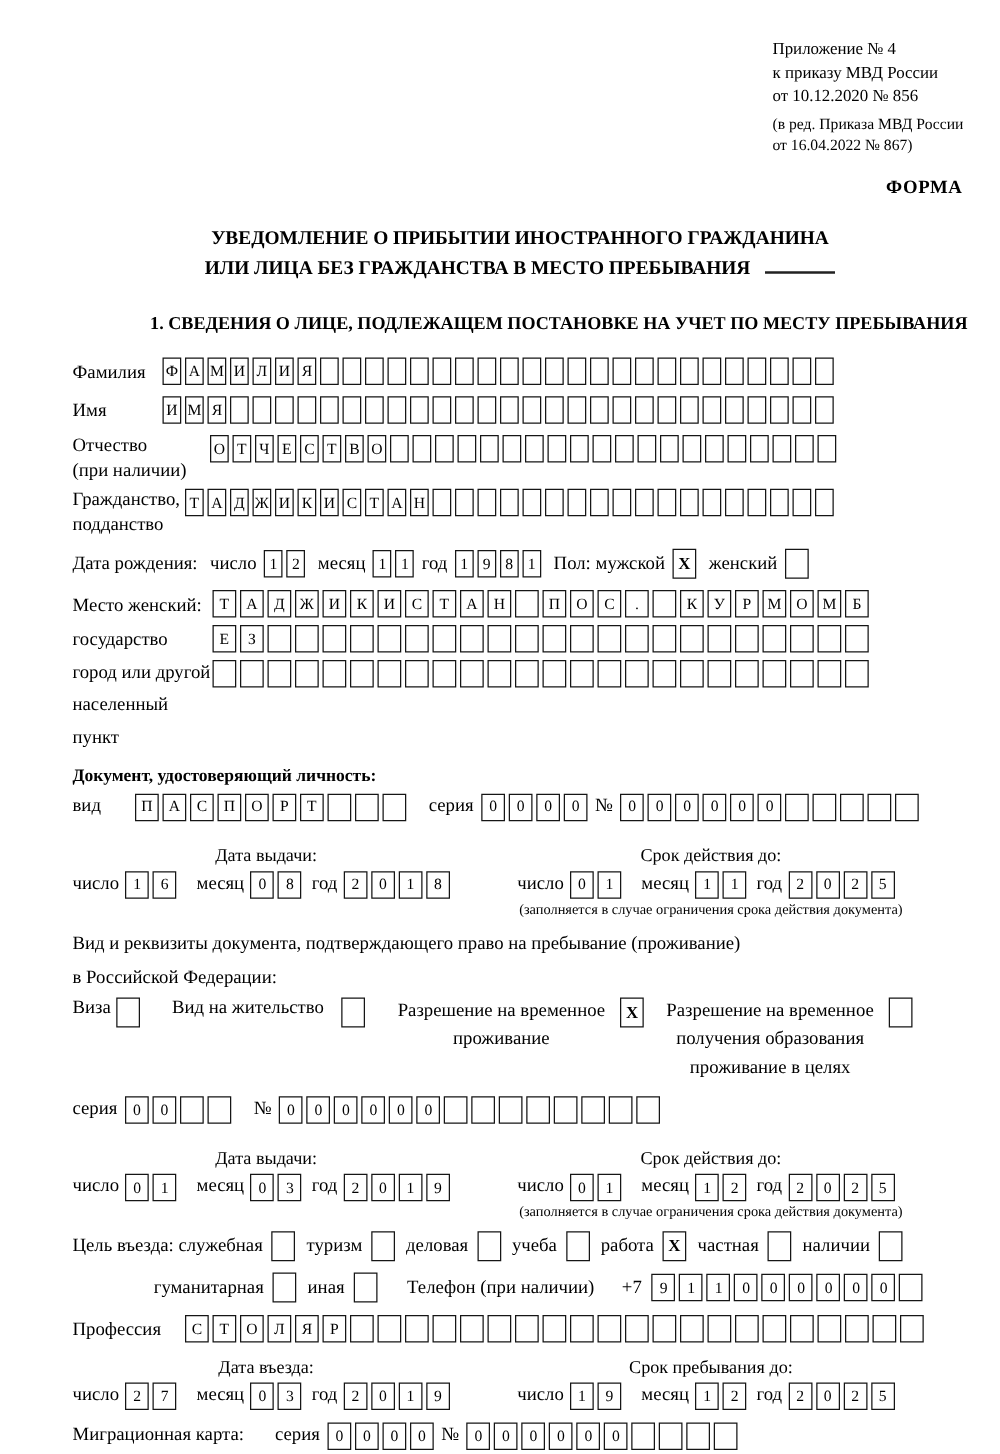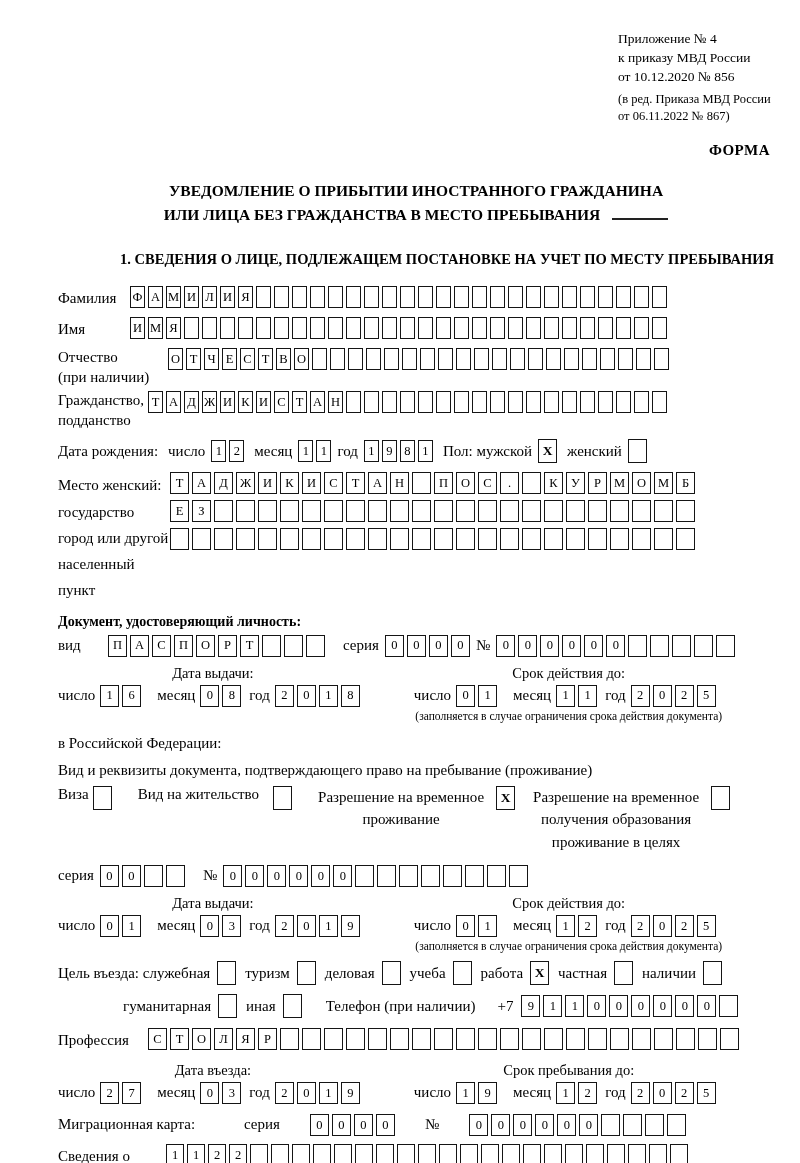--- a/index.html
+++ b/index.html
@@ -29,21 +29,21 @@
           align-items:center; justify-content:center; font-size:12.5px; flex-shrink:0;
           font-family:"Liberation Serif",serif; }
   .cbox { width:19px; height:24px; border:1.8px solid #151515; display:inline-flex;
           align-items:center; justify-content:center; font-size:13.5px; font-weight:bold; flex-shrink:0; }
 
   .cellrows > .cells { margin-bottom:6px; }
   .mr6{margin-right:6px;} .mr10{margin-right:10px;} .ml8{margin-left:8px;}
 
   .doc-header { text-align:left; font-weight:bold; font-size:14px; margin-top:10px; }
 
-  .datepair { display:flex; margin-top:8px; }
+  .datepair { display:flex; margin-top:20px; }
   .dgroup { display:flex; flex-direction:column; }
   .dgroup .dheader { text-align:center; font-size:14.5px; margin-bottom:3px; }
   .dline { display:flex; align-items:center; }
   .dline .lbl { margin-right:5px; }
   .dline .cells { margin-right:8px; }
   .dcaption { font-size:11.5px; margin-top:3px; text-align:center; }
   .dgap { width:46px; flex-shrink:0; }
 
   .ptext { font-size:15px; line-height:1.8; margin-top:8px; }
   .permit-row { display:flex; align-items:flex-start; margin-top:2px; font-size:15px; }
@@ -58,21 +58,21 @@
 <body>
 
 <div class="page">
 
   <div class="appendix">
     <div>Приложение № 4</div>
     <div>к приказу МВД России</div>
     <div>от 10.12.2020 № 856</div>
     <div class="small">
       <div>(в ред. Приказа МВД России</div>
-      <div>от 06.11.2022 № 867)</div>
+      <div>от 16.04.2022 № 867)</div>
     </div>
   </div>
 
   <div class="forma">ФОРМА</div>
 
   <div class="title">
     <div>УВЕДОМЛЕНИЕ О ПРИБЫТИИ ИНОСТРАННОГО ГРАЖДАНИНА</div>
     <div>
       <span>ИЛИ ЛИЦА БЕЗ ГРАЖДАНСТВА В МЕСТО ПРЕБЫВАНИЯ</span><span class="title-underline"></span>
     </div>
@@ -423,22 +423,22 @@
             <span class="cell">0</span>
             <span class="cell">2</span>
             <span class="cell">5</span>
           </span>
       </div>
       <div class="dcaption">(заполняется в случае ограничения срока действия документа)</div>
     </div>
   </div>
 
   <div class="ptext">
+    <div>Вид и реквизиты документа, подтверждающего право на пребывание (проживание)</div>
     <div>в Российской Федерации:</div>
-    <div>Вид и реквизиты документа, подтверждающего право на пребывание (проживание)</div>
   </div>
 
   <div class="permit-row">
     <span class="pgroup" style="margin-right:26px;">
       <span>Виза</span>
       <span class="cbox" style="margin-left:4px;"></span>
     </span>
     <span class="pgroup" style="margin-right:26px;">
       <span>Вид на жительство</span>
       <span class="cbox" style="margin-left:14px;"></span>
@@ -649,21 +649,21 @@
         <span class="cells cells-lg">
             <span class="cell">2</span>
             <span class="cell">0</span>
             <span class="cell">2</span>
             <span class="cell">5</span>
           </span>
       </div>
     </div>
   </div>
 
-  <div class="irow" style="margin-top:10px;gap:24px;">
+  <div class="irow" style="margin-top:10px;">
     <span class="lbl w160">Миграционная карта:</span>
     <span class="lbl mr6">серия</span>
     <span class="cells cells-lg mr6">
         <span class="cell">0</span>
         <span class="cell">0</span>
         <span class="cell">0</span>
         <span class="cell">0</span>
       </span>
     <span class="lbl mr6">№</span>
     <span class="cells cells-lg">

